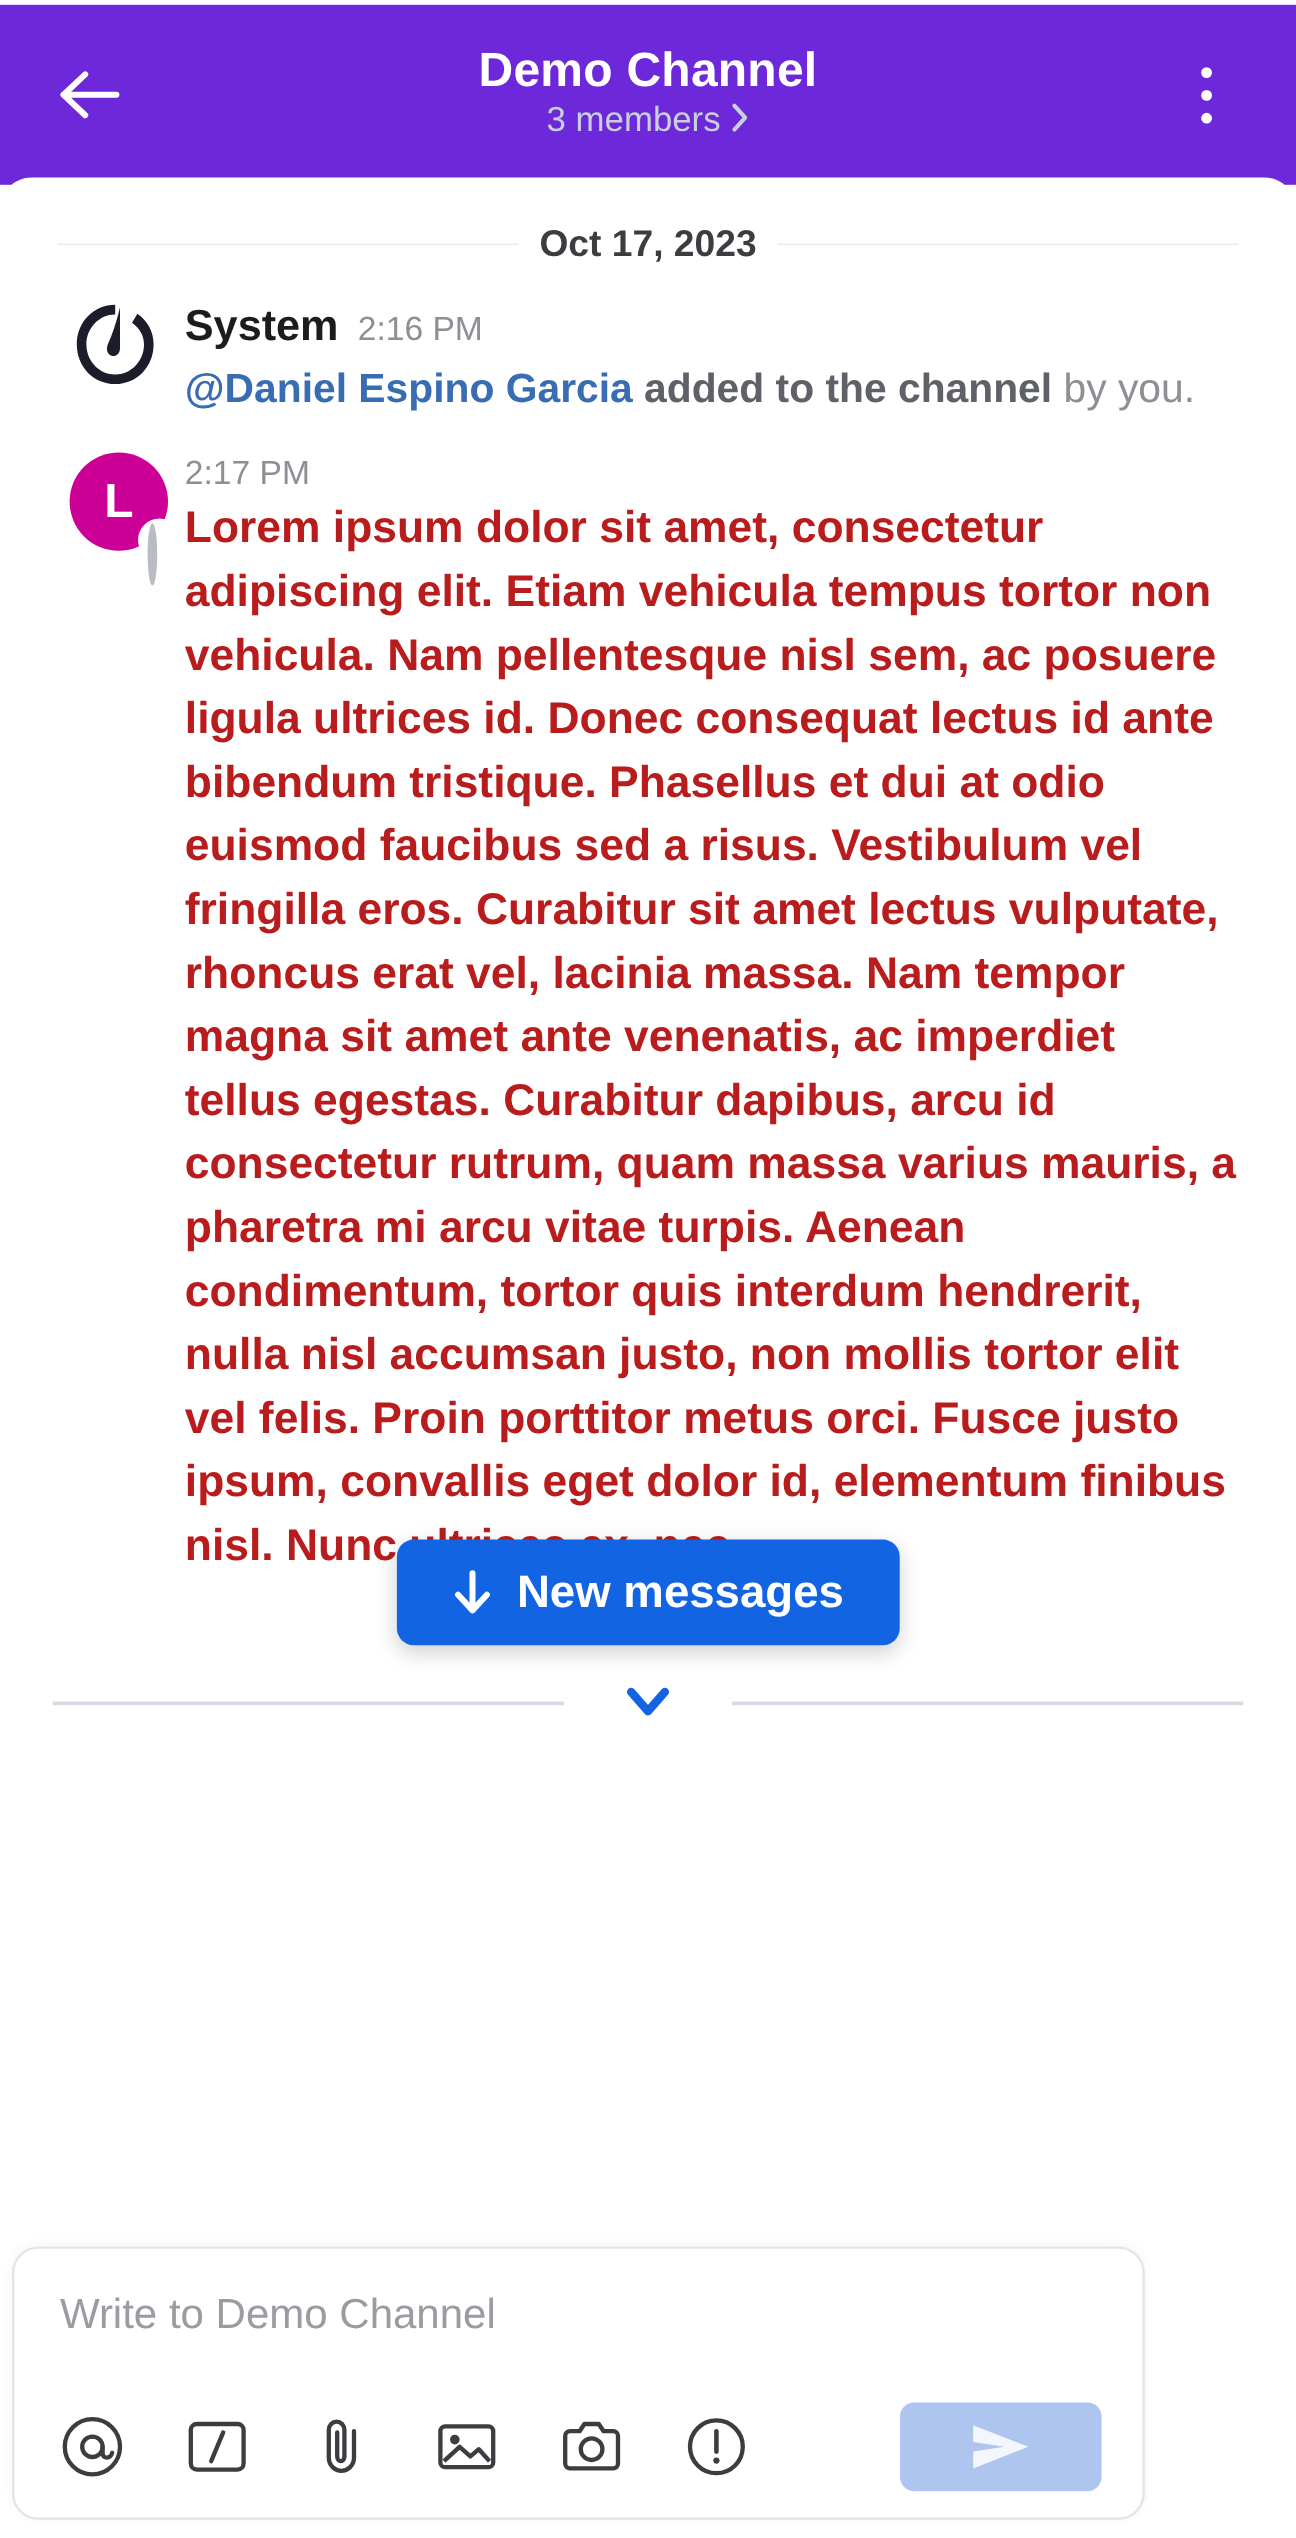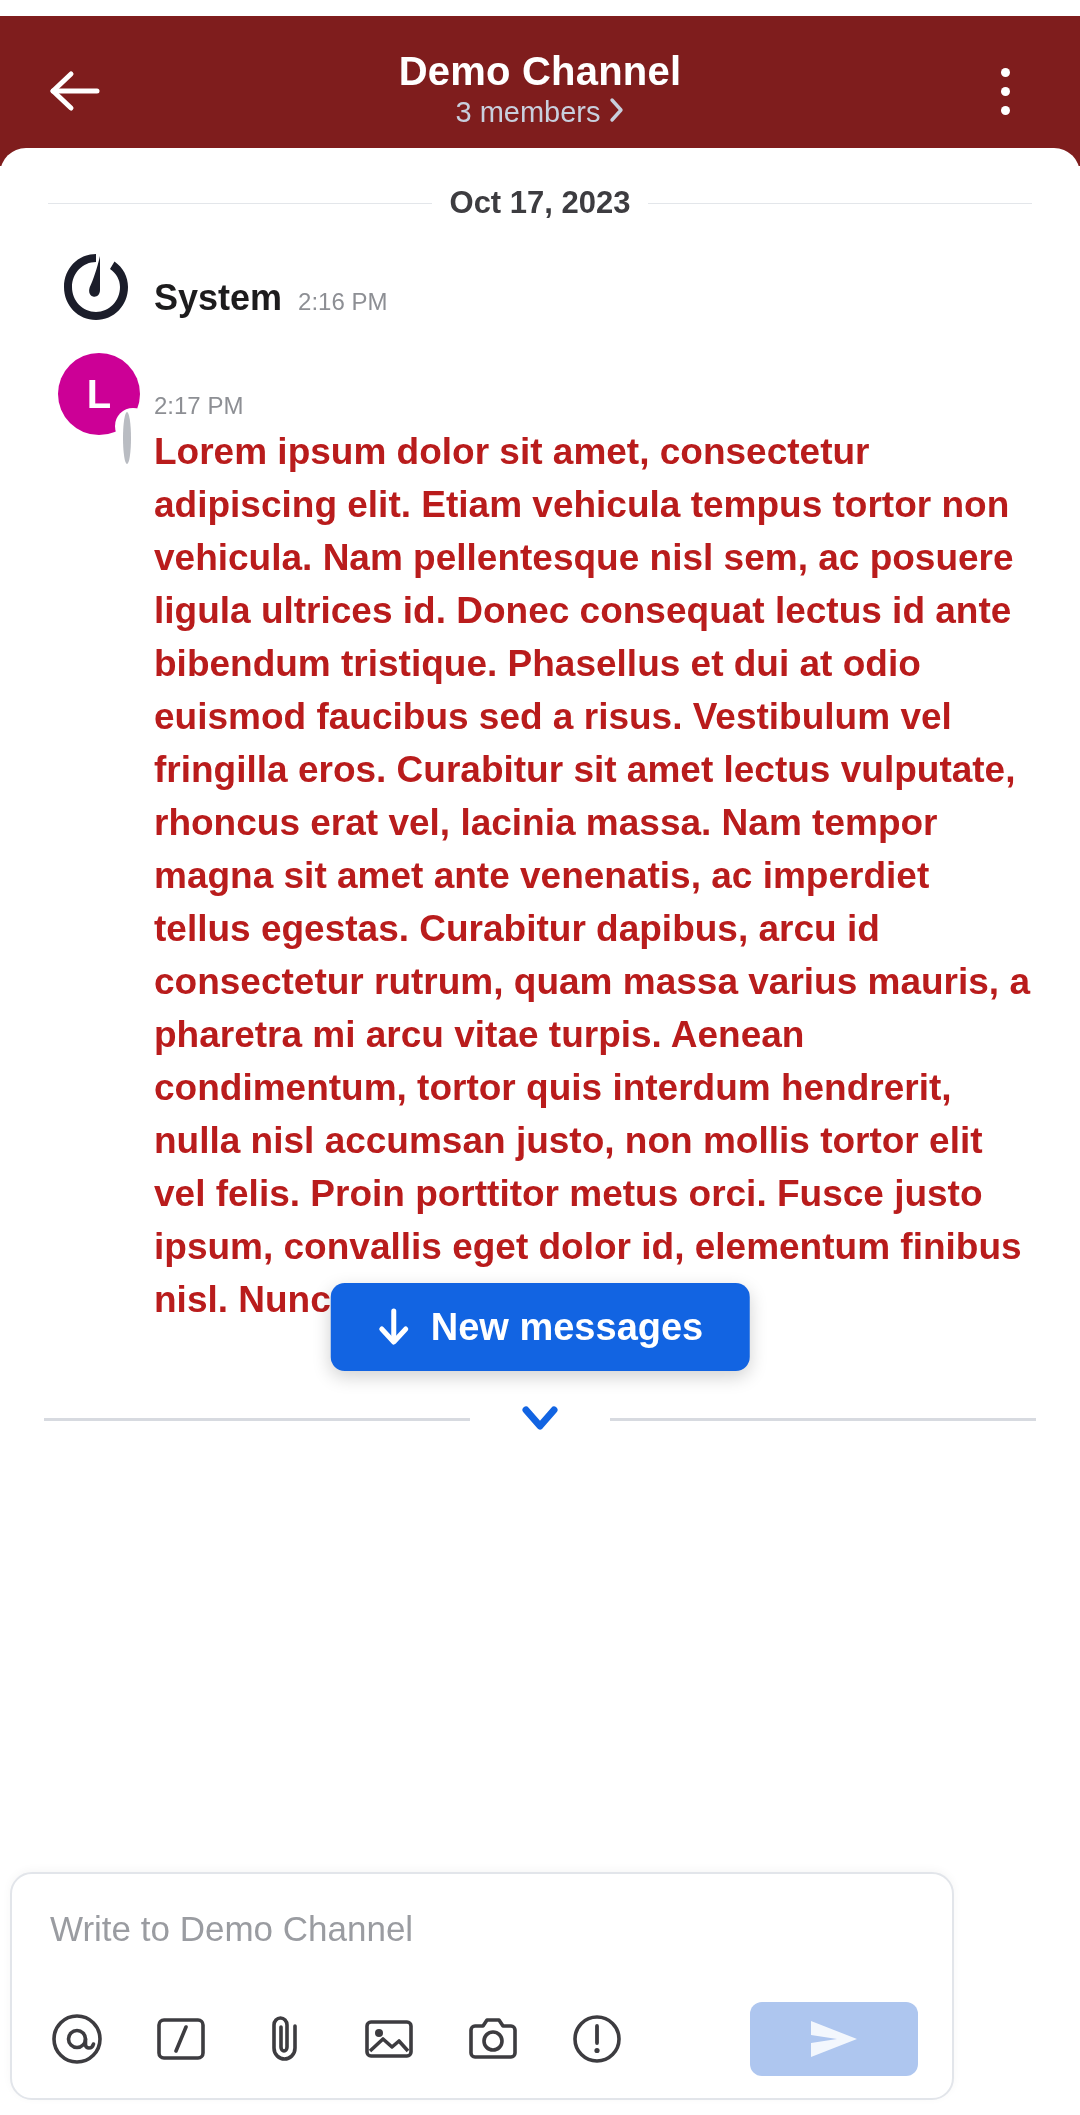--- a/index.html
+++ b/index.html
@@ -9,24 +9,24 @@
     height: 2115px;
     background: #ffffff;
     font-family: "Liberation Sans", sans-serif;
     overflow: hidden;
     position: relative;
   }
 
   
   .header {
     position: absolute;
-    top: 16px; left: 0;
+    top: 4px; left: 0;
     width: 1080px;
     height: 150px;
-    background: #7f1d1d;
+    background: #6d28d9;
     display: flex;
     align-items: center;
     padding: 0 40px;
   }
   .back-btn {
     width: 70px; height: 70px;
     display: flex; align-items: center; justify-content: center;
     flex: 0 0 auto;
   }
   .back-btn svg { display: block; }
@@ -146,24 +146,23 @@
     align-items: baseline;
     gap: 16px;
   }
   .author {
     font-size: 36px;
     font-weight: bold;
     color: #1d1c1d;
     line-height: 44px;
   }
   .time {
-    font-size: 24px;
+    font-size: 28px;
     color: #8d8f94;
     line-height: 34px;
-    margin-top: 36px;
   }
   .sys-text {
     font-size: 34px;
     line-height: 50px;
     color: #8d8f94;
     margin-top: 6px;
   }
   .sys-text .mention {
     color: #386db3;
     font-weight: bold;
@@ -318,20 +317,23 @@
           <path d="M37 4 C19 4 5 18.5 5 37 C5 55.5 19 70 37 70 C55 70 69 55.5 69 37 C69 26.5 64 17.5 55.5 11.5 L51 19 C57.5 23.5 61 30 61 37 C61 50.8 50.2 62 37 62 C23.8 62 13 50.8 13 37 C13 23.2 23.8 12 37 12 Z" fill="#1b1d2a"></path>
           <path d="M41 6 L41 40 C41 45 37.5 47.5 34 46.5 C30 45.3 29 40.5 31.5 35.5 C33.5 31.3 38 19 41 6 Z" fill="#1b1d2a"></path>
         </svg>
       </div>
     </div>
     <div class="msg-body">
       <div class="msg-head">
         <span class="author">System</span>
         <span class="time">2:16 PM</span>
       </div>
+      <div class="sys-text">
+        <span class="mention">@Daniel Espino Garcia</span><span class="strong"> added to the channel</span><span> by you.</span>
+      </div>
     </div>
   </div>
 
   <div class="msg">
     <div class="avatar-wrap">
       <div class="user-avatar">
         <span>L</span>
         <span class="presence"><span class="presence-inner"></span></span>
       </div>
     </div>

